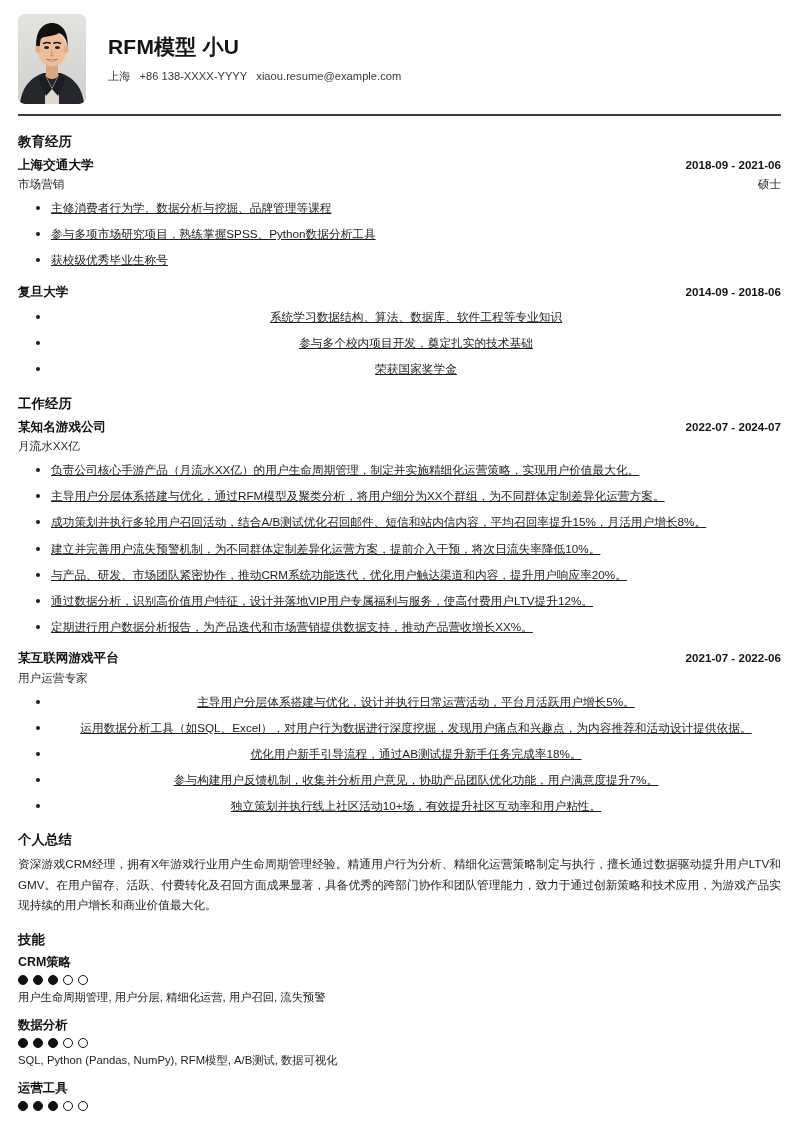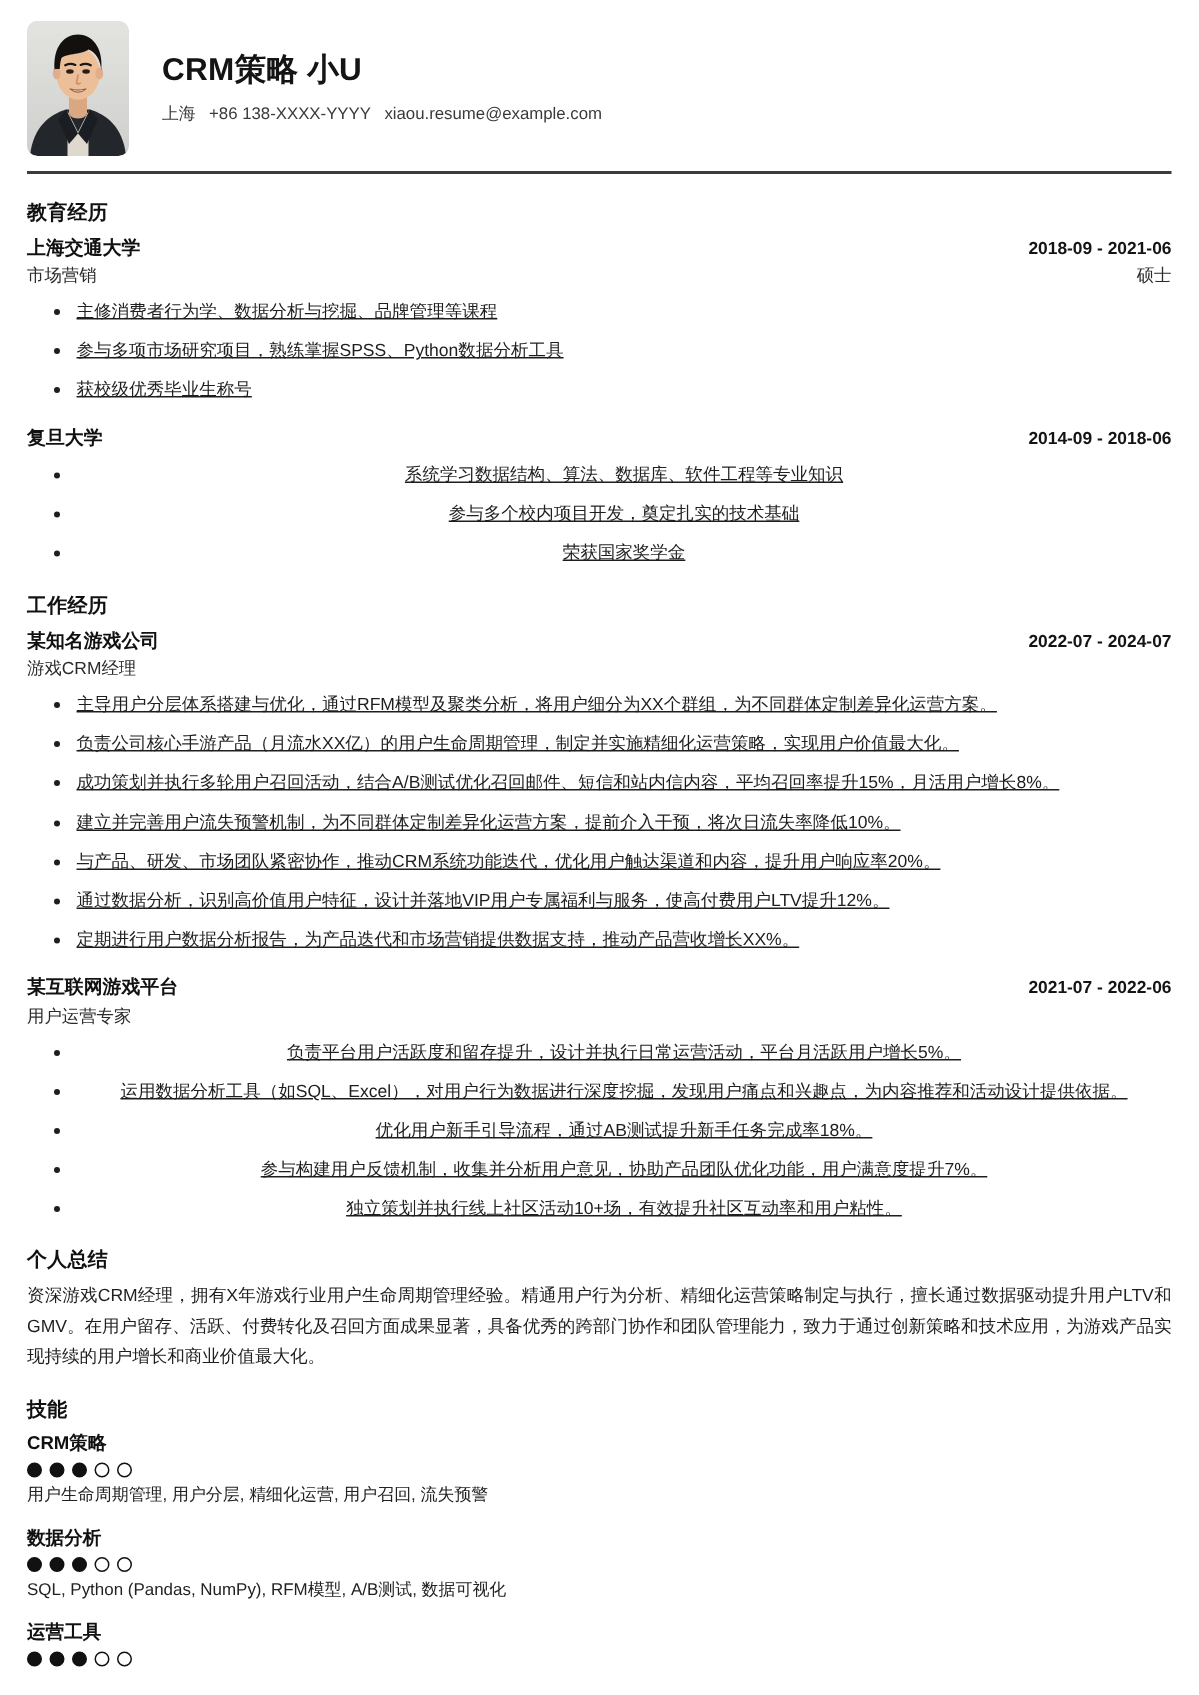--- a/index.html
+++ b/index.html
@@ -240,21 +240,21 @@
           <ellipse cx="39.4" cy="33.6" rx="2.5" ry="1.5" fill="#2a1d16"></ellipse>
 
           <path d="M34 36 L33 41.5 Q34.3 42.4 35.5 41.4" stroke="#c9916c" stroke-width="1.1" fill="none" stroke-linecap="round"></path>
 
           <path d="M28.5 45.2 Q34 49.6 39.5 45.2 Q34 47 28.5 45.2 Z" fill="#ffffff" stroke="#9c5a4a" stroke-width="0.7"></path>
         </g>
       </svg>
     </div>
 
     <div class="header-text">
-      <div class="name">CRM策略 小U</div>
+      <div class="name">RFM模型 小U</div>
       <div class="contact">
         <span>上海</span><span>+86 138-XXXX-YYYY</span><span>xiaou.resume@example.com</span>
       </div>
     </div>
   </div>
 
   <div class="divider"></div>
 
   <div class="section">
     <div class="section-title">教育经历</div>
@@ -294,43 +294,43 @@
   <div class="section">
     <div class="section-title">工作经历</div>
     <div>
 
       <div class="entry">
         <div class="entry-row">
           <div class="org">某知名游戏公司</div>
           <div class="date">2022-07 - 2024-07</div>
         </div>
         <div class="entry-row">
-          <div class="role">游戏CRM经理</div>
+          <div class="role">月流水XX亿</div>
         </div>
         <ul class="bullets">
+          <li>负责公司核心手游产品（月流水XX亿）的用户生命周期管理，制定并实施精细化运营策略，实现用户价值最大化。</li>
           <li>主导用户分层体系搭建与优化，通过RFM模型及聚类分析，将用户细分为XX个群组，为不同群体定制差异化运营方案。</li>
-          <li>负责公司核心手游产品（月流水XX亿）的用户生命周期管理，制定并实施精细化运营策略，实现用户价值最大化。</li>
           <li>成功策划并执行多轮用户召回活动，结合A/B测试优化召回邮件、短信和站内信内容，平均召回率提升15%，月活用户增长8%。</li>
           <li>建立并完善用户流失预警机制，为不同群体定制差异化运营方案，提前介入干预，将次日流失率降低10%。</li>
           <li>与产品、研发、市场团队紧密协作，推动CRM系统功能迭代，优化用户触达渠道和内容，提升用户响应率20%。</li>
           <li>通过数据分析，识别高价值用户特征，设计并落地VIP用户专属福利与服务，使高付费用户LTV提升12%。</li>
           <li>定期进行用户数据分析报告，为产品迭代和市场营销提供数据支持，推动产品营收增长XX%。</li>
         </ul>
       </div>
 
       <div class="entry">
         <div class="entry-row">
           <div class="org">某互联网游戏平台</div>
           <div class="date">2021-07 - 2022-06</div>
         </div>
         <div class="entry-row">
           <div class="role">用户运营专家</div>
         </div>
         <ul class="bullets">
-          <li>负责平台用户活跃度和留存提升，设计并执行日常运营活动，平台月活跃用户增长5%。</li>
+          <li>主导用户分层体系搭建与优化，设计并执行日常运营活动，平台月活跃用户增长5%。</li>
           <li>运用数据分析工具（如SQL、Excel），对用户行为数据进行深度挖掘，发现用户痛点和兴趣点，为内容推荐和活动设计提供依据。</li>
           <li>优化用户新手引导流程，通过AB测试提升新手任务完成率18%。</li>
           <li>参与构建用户反馈机制，收集并分析用户意见，协助产品团队优化功能，用户满意度提升7%。</li>
           <li>独立策划并执行线上社区活动10+场，有效提升社区互动率和用户粘性。</li>
         </ul>
       </div>
 
     </div>
   </div>
 

